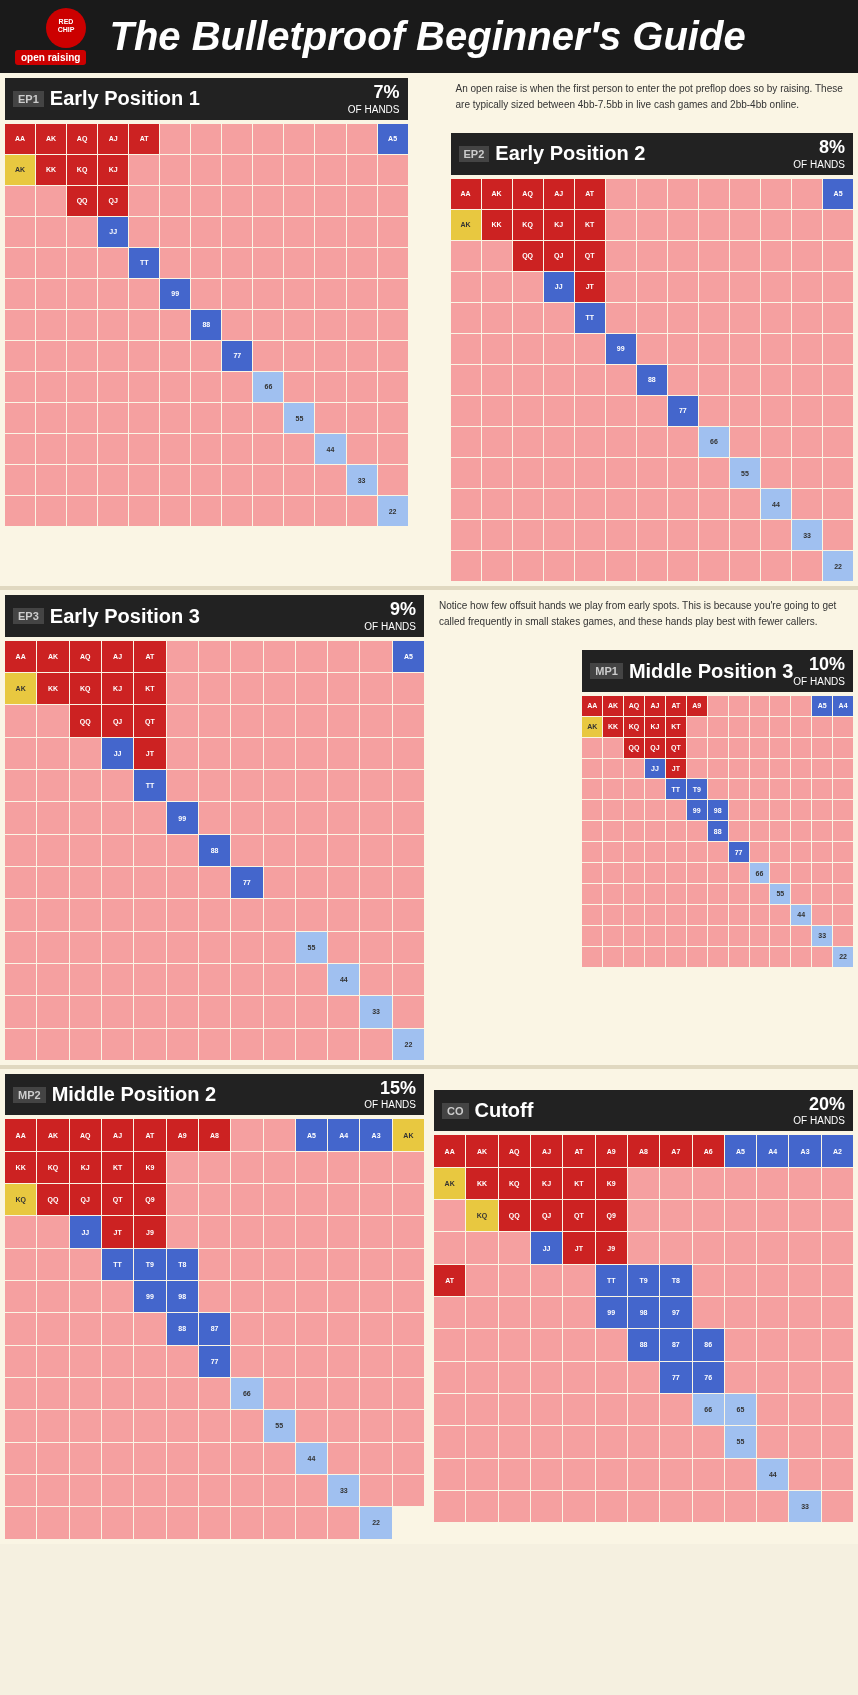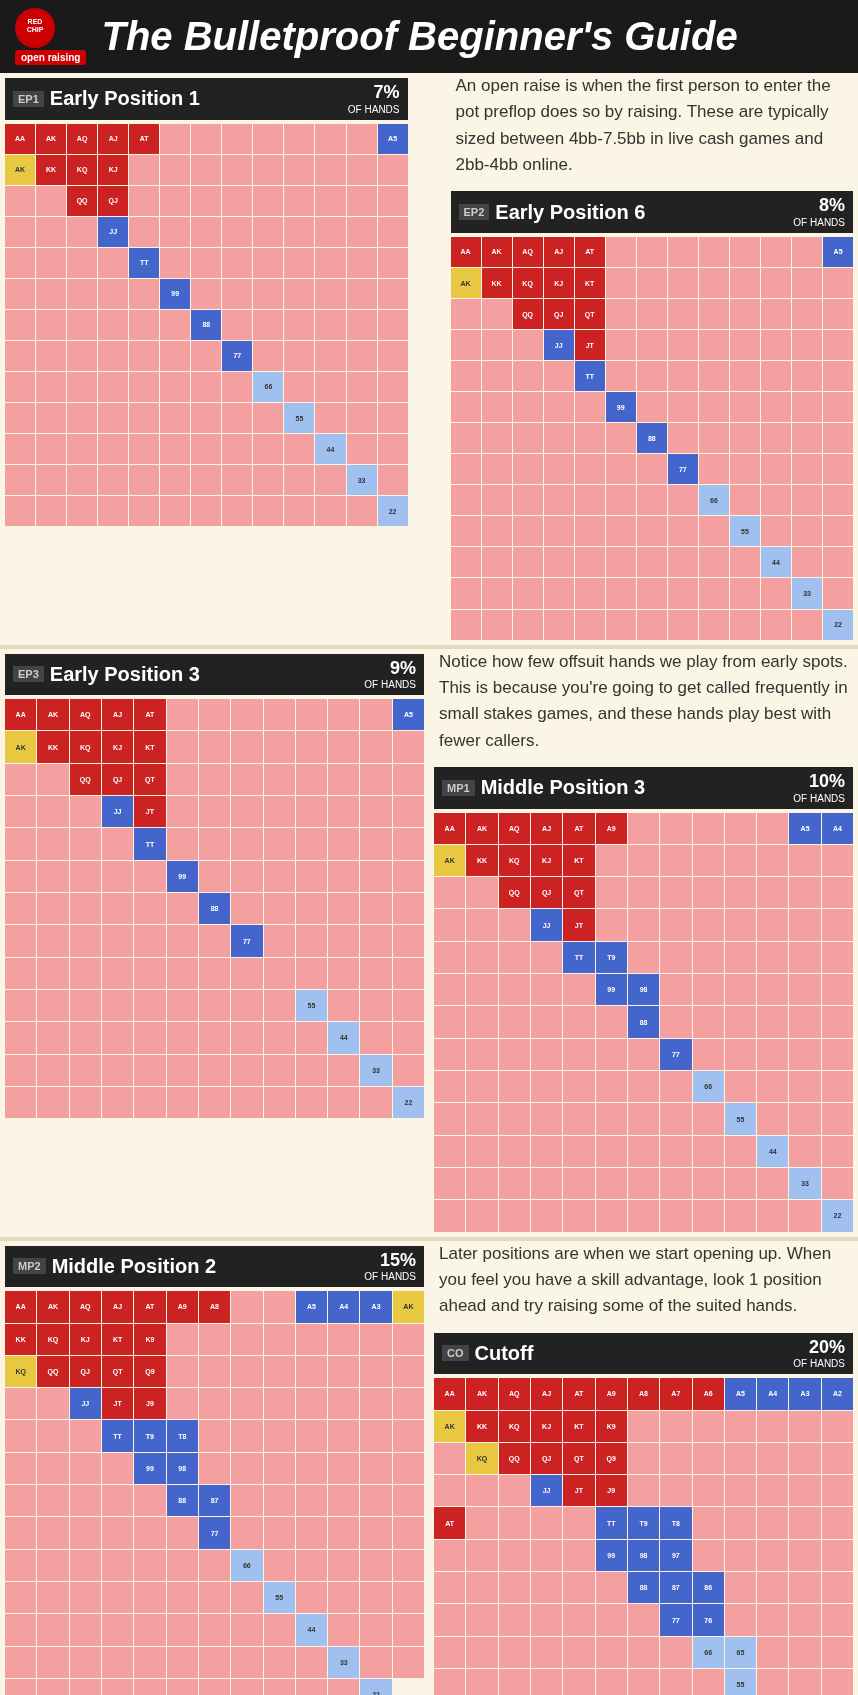--- a/index.html
+++ b/index.html
@@ -12,22 +12,22 @@
     
     .header {
       background: #1a1a1a;
       display: flex;
       align-items: center;
       padding: 8px 15px;
     }
     .logo {
       display: flex;
       flex-direction: column;
-      align-items: flex-start;
-      margin-right: 15px;
+      align-items: flex-end;
+      margin-right: 23px;
     }
     .logo-circle {
       width: 40px;
       height: 40px;
       background: #cc0000;
       border-radius: 50%;
       display: flex;
       align-items: center;
       justify-content: center;
       color: white;
@@ -101,22 +101,22 @@
       font-weight: bold;
       min-height: 14px;
     }
     .cell-red { background: #cc2222; }
     .cell-yellow { background: #e8c840; color: #333; }
     .cell-blue { background: #4466cc; }
     .cell-pink { background: #f5a0a0; color: #333; }
     .cell-lightblue { background: #a0c0f0; color: #333; }
     .col-desc {
       background: #faf5e4;
-      padding: 0 10px;
-      font-size: 17px;
+      padding: 8px 10px;
+      font-size: 10px;
       line-height: 1.55;
       color: #333;
       display: flex;
       flex-direction: column;
       justify-content: center;
     }
     .col-desc p { margin-bottom: 8px; }
 
     .grid-wrap {
       padding: 5px 5px 5px 5px;
@@ -348,21 +348,21 @@
 
   <div style="display:flex;flex-direction:column;">
 
     <div class="col-desc">
       <p>An open raise is when the first person to enter the pot preflop does so by raising. These are typically sized between 4bb-7.5bb in live cash games and 2bb-4bb online.</p>
     </div>
 
     <div class="grid-wrap">
       <div class="section-header">
         <span class="section-tag">EP2</span>
-        <span class="section-name">Early Position 6</span>
+        <span class="section-name">Early Position 2</span>
         <div class="section-pct">
           <div class="pct-num">8%</div>
           <div>OF HANDS</div>
         </div>
       </div>
       <div class="hand-grid">
         <div class="cell cell-red">AA</div>
           <div class="cell cell-red">AK</div>
           <div class="cell cell-red">AQ</div>
           <div class="cell cell-red">AJ</div>
@@ -715,21 +715,21 @@
         <div class="cell cell-pink"></div>
         <div class="cell cell-pink"></div>
         <div class="cell cell-pink"></div>
         <div class="cell cell-pink"></div>
         <div class="cell cell-pink"></div>
         <div class="cell cell-pink"></div>
         <div class="cell cell-lightblue">22</div>
     </div>
   </div>
 
-  <div style="display:flex;flex-direction:column;">
+  <div style="display:flex;flex-direction:column;align-items:flex-end;">
     <div class="col-desc">
       <p>Notice how few offsuit hands we play from early spots. This is because you're going to get called frequently in small stakes games, and these hands play best with fewer callers.</p>
     </div>
 
     <div class="grid-wrap">
       <div class="section-header">
         <span class="section-tag">MP1</span>
         <span class="section-name">Middle Position 3</span>
         <div class="section-pct">
           <div class="pct-num">10%</div>
@@ -1091,21 +1091,20 @@
         <div class="cell cell-pink"></div>
         <div class="cell cell-pink"></div>
         <div class="cell cell-pink"></div>
         <div class="cell cell-pink"></div>
         <div class="cell cell-lightblue">22</div>
     </div>
   </div>
 
   <div style="display:flex;flex-direction:column;">
     <div class="col-desc">
-      <p>Later positions are when we start opening up. When you feel you have a skill advantage, look 1 position ahead and try raising some of the suited hands.</p>
     </div>
 
     <div class="grid-wrap">
       <div class="section-header">
         <span class="section-tag">CO</span>
         <span class="section-name">Cutoff</span>
         <div class="section-pct">
           <div class="pct-num">20%</div>
           <div>OF HANDS</div>
         </div>

